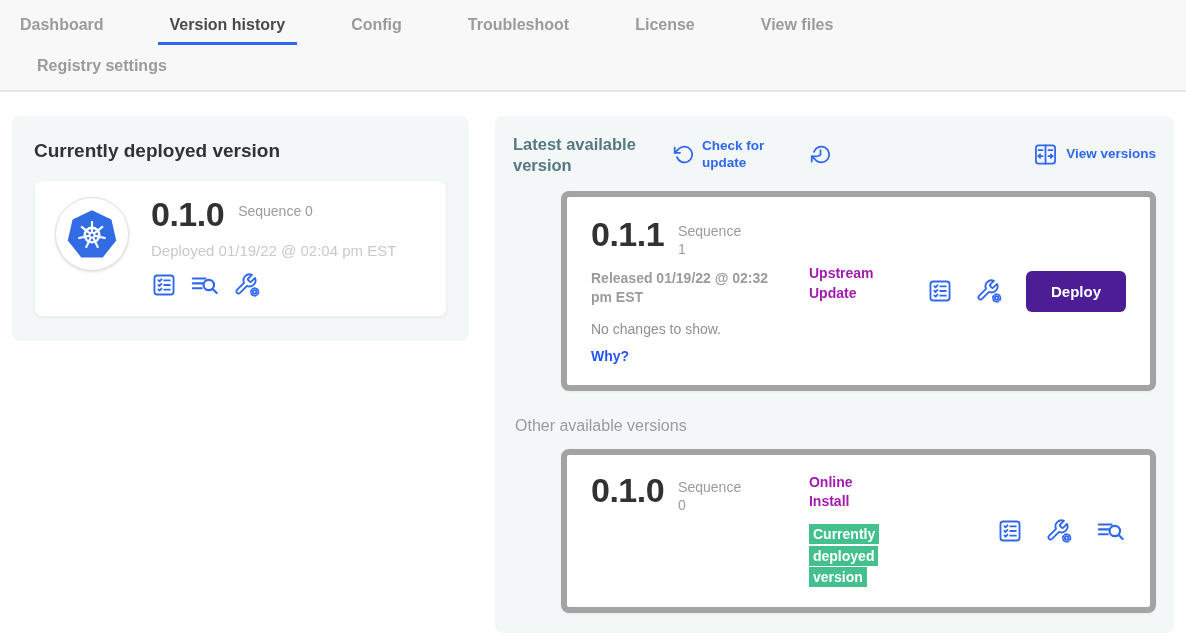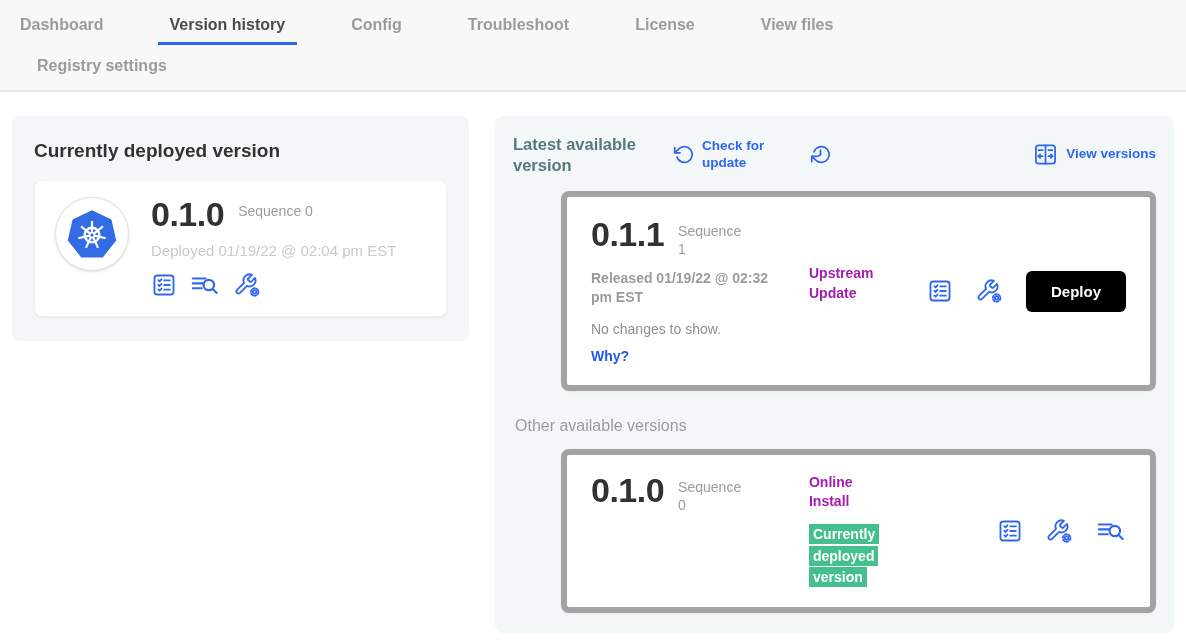--- a/index.html
+++ b/index.html
@@ -57,21 +57,21 @@
   .changes { font-size:14px; color:#8f8f8f; margin-top:13px; }
   .why-link { font-size:14px; font-weight:700; color:#2456f0; margin-top:11px; display:inline-block; cursor:pointer; }
   .col2 { width:118px; }
   .col2.offset { margin-top:47px; }
   .source-text { font-size:14px; font-weight:700; color:#a21caf; line-height:1.4; width:72px; }
   .badge-wrap { width:76px; margin-top:12px; }
   .deployed-badge { display:inline; background:#44c08e; color:#fff; font-weight:700;
       font-size:14px; line-height:1.55; padding:2px 4px;
       -webkit-box-decoration-break:clone; box-decoration-break:clone; }
   .col3 { margin-left:auto; display:flex; align-items:center; gap:22px; align-self:center; }
-  .btn-deploy { background:#000000; color:#fff; font-weight:700; font-size:15px;
+  .btn-deploy { background:#4c1d95; color:#fff; font-weight:700; font-size:15px;
       border:none; border-radius:6px; padding:12px 25px; cursor:pointer;
       font-family:"Liberation Sans",sans-serif; }
   .btn-redeploy { background:#fff; color:#2f67f3; font-weight:700; font-size:15px;
       border:1.5px solid #3066f0; border-radius:6px; padding:11px 20px; cursor:pointer;
       font-family:"Liberation Sans",sans-serif; }
   .other-heading { font-size:16px; color:#9b9b9b; font-weight:500; margin:26px 0 0 2px; }
   .hidden-defs { position:absolute; width:0; height:0; overflow:hidden; }
 </style>
 </head>
 <body>

